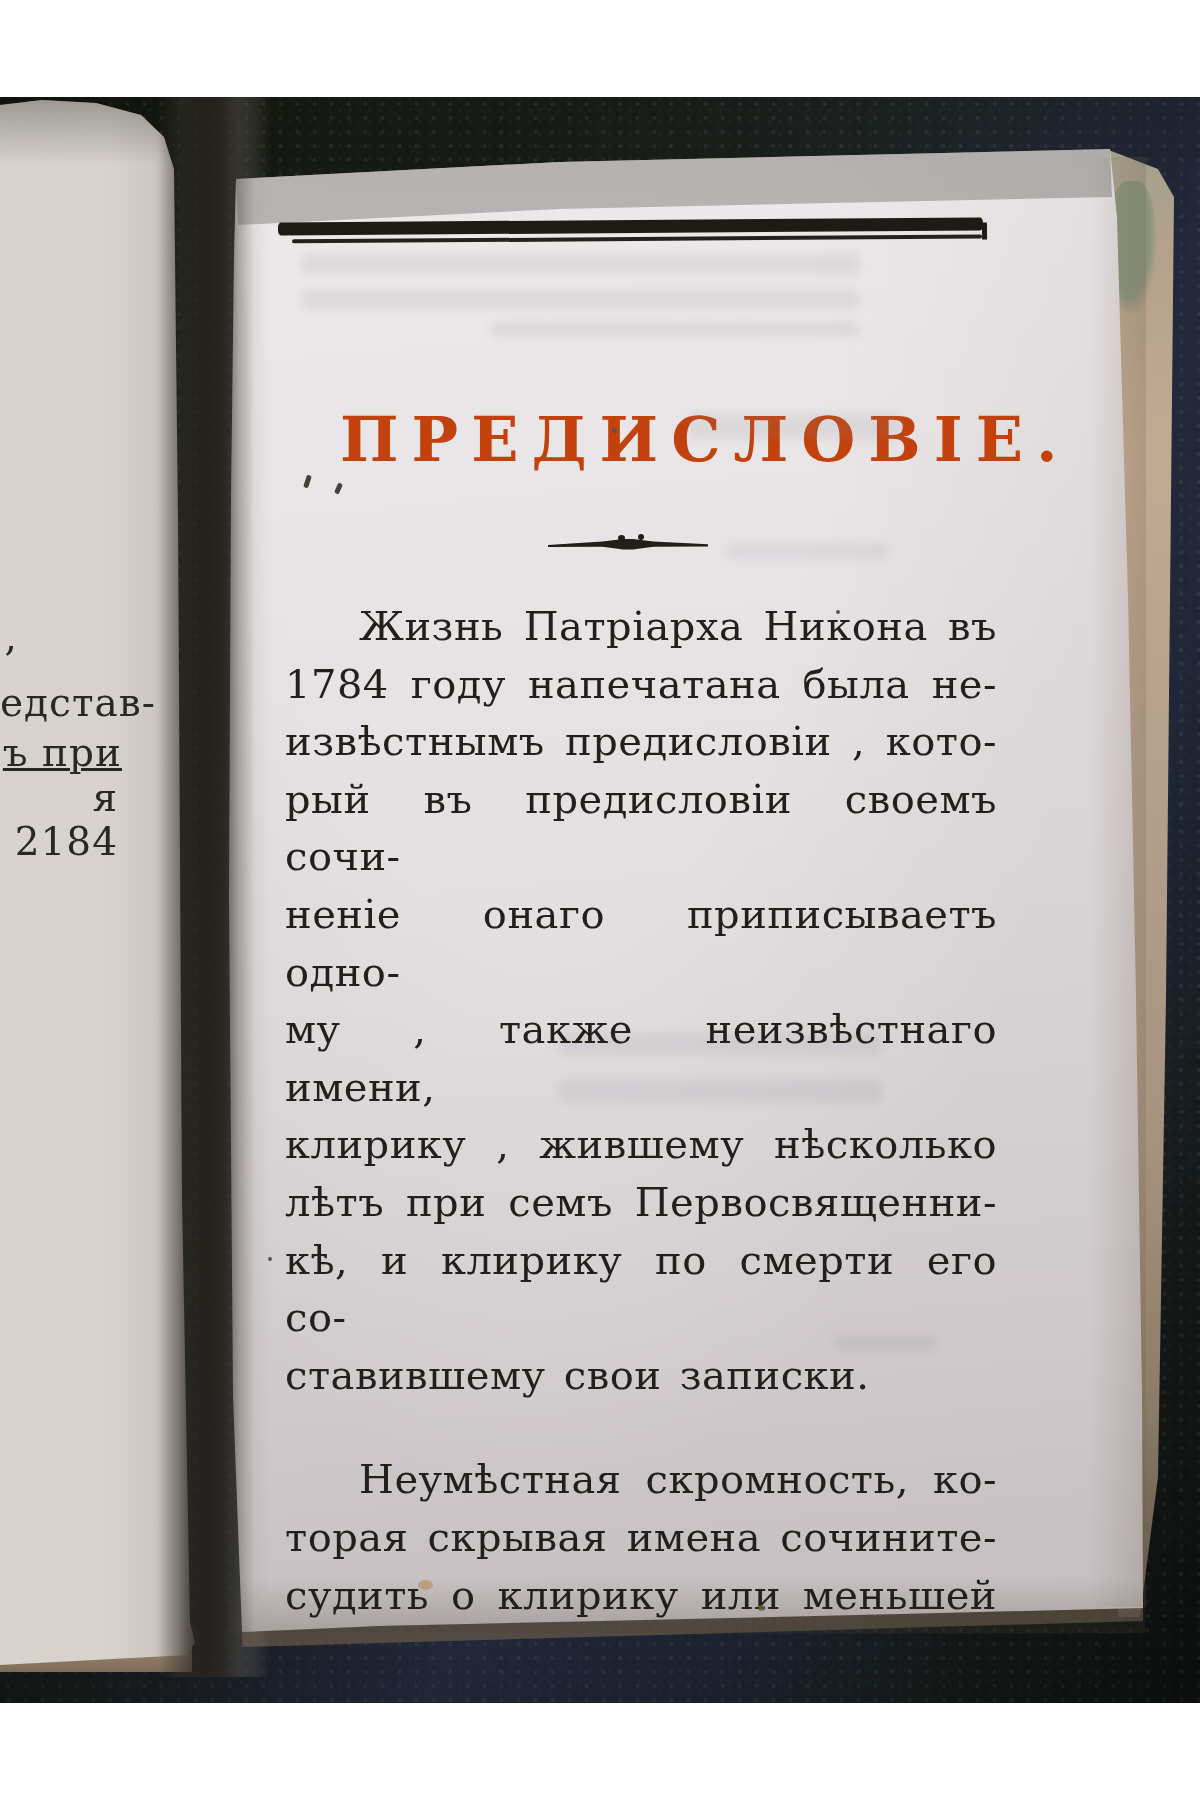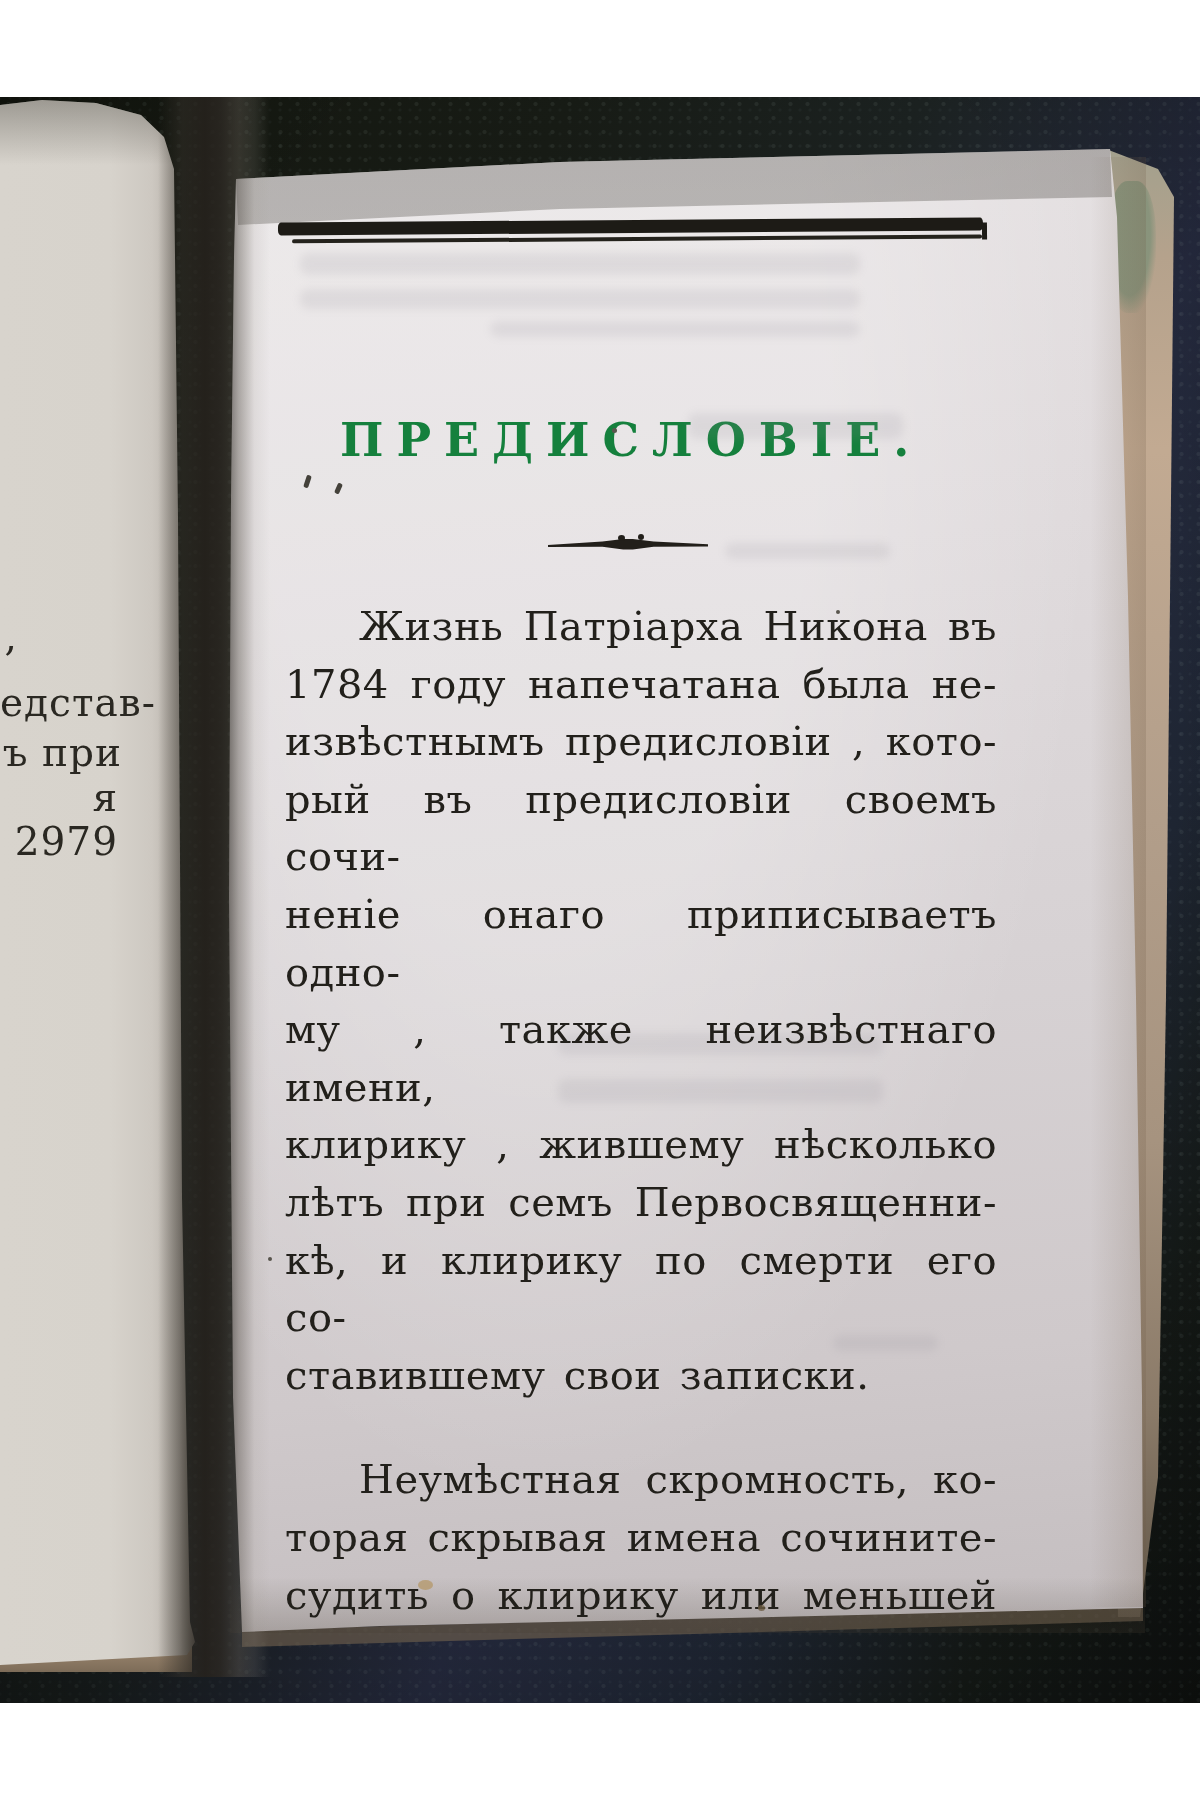--- a/index.html
+++ b/index.html
@@ -60,36 +60,36 @@
         rgba(92,86,78,.45) 72%,
         rgba(160,154,146,.16) 86%,
         rgba(160,154,146,0) 100%);}
   
   .content{position:absolute;inset:0;z-index:5;color:#23211c;}
   .rule-wrap{position:absolute;left:278px;top:123px;width:712px;transform:rotate(-0.4deg);}
   .rule-thick{width:705px;height:13px;background:#1d1b16;border-radius:3px/5px;}
   .rule-thin{width:690px;height:4px;background:#24221c;margin:4px 0 0 14px;border-radius:2px;}
   .rule-tick{position:absolute;right:3px;top:5px;width:5px;height:17px;background:#1d1b16;}
   .title{position:absolute;left:340px;top:313px;width:570px;text-align:center;
-      font-size:46px;font-weight:bold;letter-spacing:13px;line-height:60px;color:#15803d;white-space:nowrap;}
+      font-size:62px;font-weight:bold;letter-spacing:13px;line-height:60px;color:#c2410c;white-space:nowrap;}
   .ornament{position:absolute;left:548px;top:441px;width:160px;height:12px;background:#221f1a;
       clip-path:polygon(0 58%,34% 30%,47% 8%,53% 8%,66% 30%,100% 52%,100% 70%,66% 72%,53% 95%,47% 95%,34% 72%,0 74%);}
   .orn-dot{position:absolute;left:618px;top:438px;width:7px;height:6px;background:#221f1a;border-radius:50%;}
   .orn-dot2{position:absolute;left:638px;top:437px;width:6px;height:6px;background:#221f1a;border-radius:50%;}
   .textcol{position:absolute;left:285px;top:501px;width:712px;
       font-size:40px;letter-spacing:.5px;word-spacing:5px;color:#22201b;}
   .bline{line-height:57.6px;text-align:justify;text-align-last:justify;white-space:normal;}
   .bline.first{text-indent:74px;}
   .bline.lastline{text-align-last:left;}
   .para2{margin-top:47px;}
   
   .frag{position:absolute;font-size:39px;color:#2a2822;letter-spacing:1px;text-align:right;line-height:44px;}
   .frag-comma{left:2px;top:518px;width:16px;}
   .frag-1{left:0;top:584px;width:129px;}
-  .frag-2{left:0;top:634px;width:122px;}
+  .frag-2{left:0;top:634px;width:122px;text-decoration:underline;}
   .frag-3{left:0;top:679px;width:118px;}
   
   .smudge{position:absolute;background:#8b8792;opacity:.14;filter:blur(4px);border-radius:8px;}
   .sm1{left:300px;top:156px;width:560px;height:22px;}
   .sm2{left:300px;top:192px;width:560px;height:20px;}
   .sm3{left:490px;top:224px;width:370px;height:16px;}
   .sm4{left:688px;top:316px;width:215px;height:26px;}
   .sm5{left:725px;top:446px;width:165px;height:16px;}
   .sm6{left:558px;top:936px;width:325px;height:22px;}
   .sm7{left:558px;top:982px;width:325px;height:24px;}
@@ -173,21 +173,21 @@
           <div class="para para2">
             <div class="bline first">Неумѣстная скромность, ко-</div>
             <div class="bline">торая скрывая имена сочините-</div>
             <div class="bline">судить о клирику или меньшей</div>
           </div>
         </div>
 
       <div class="frag frag-comma">,</div>
       <div class="frag frag-1">едстав-</div>
       <div class="frag frag-2">ъ при</div>
-      <div class="frag frag-3">я 2979</div>
+      <div class="frag frag-3">я 2184</div>
 
       <div class="speck sp1"></div>
       <div class="speck sp2"></div>
       <div class="speck sp3"></div>
       <div class="speck sp4"></div>
       <div class="speck sp5"></div>
       <div class="speck sp6"></div>
       <div class="speck sp7"></div>
     </div>
   </div>

